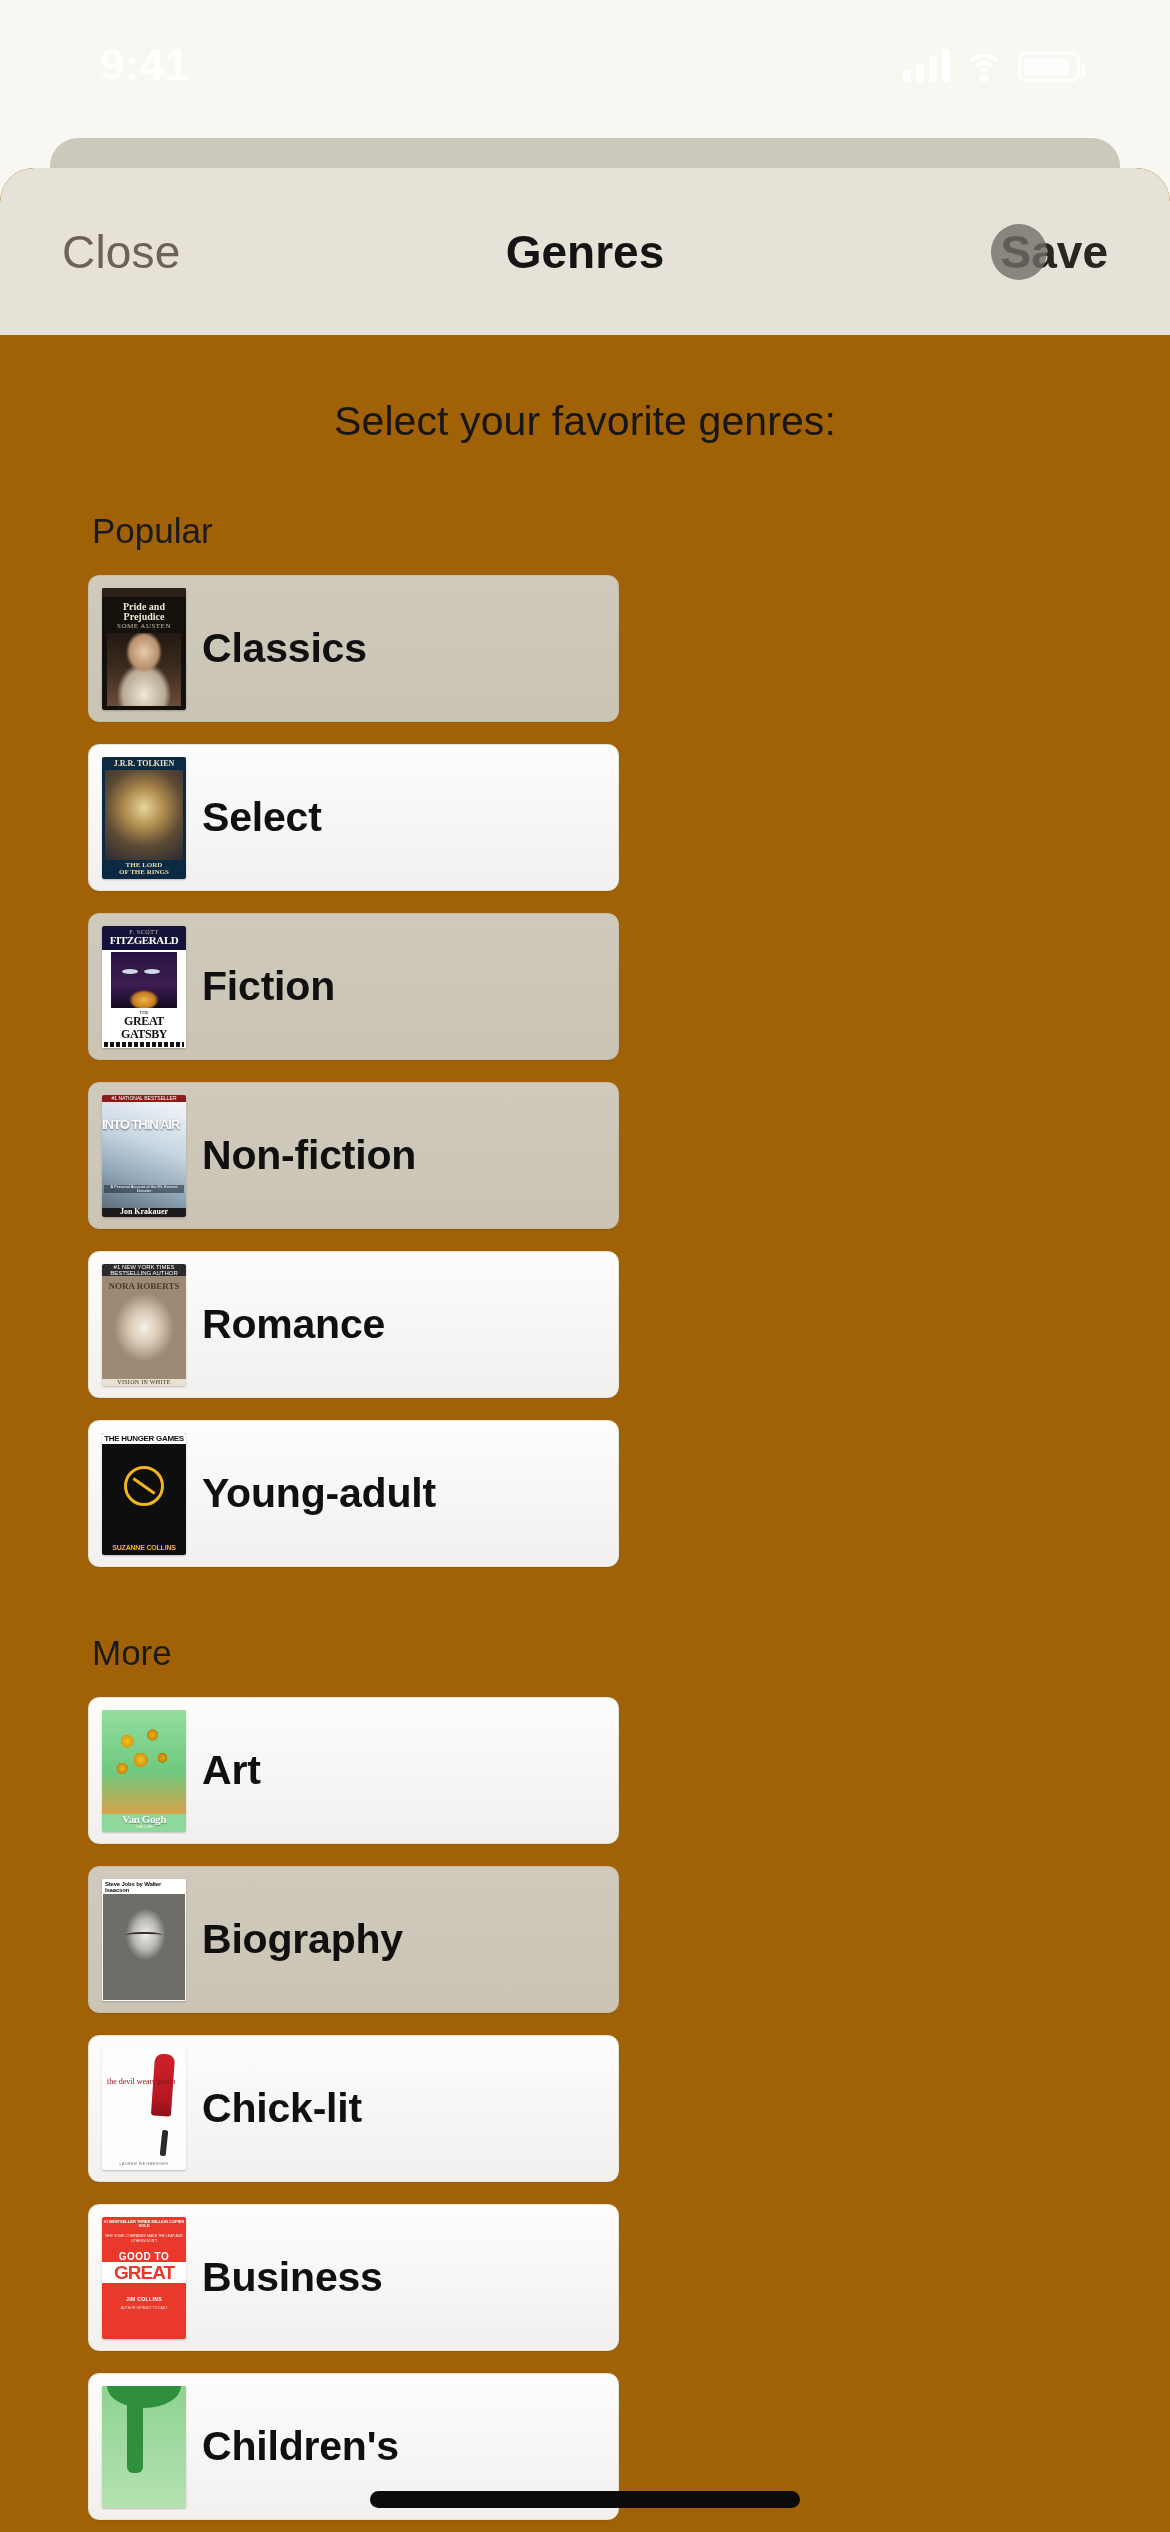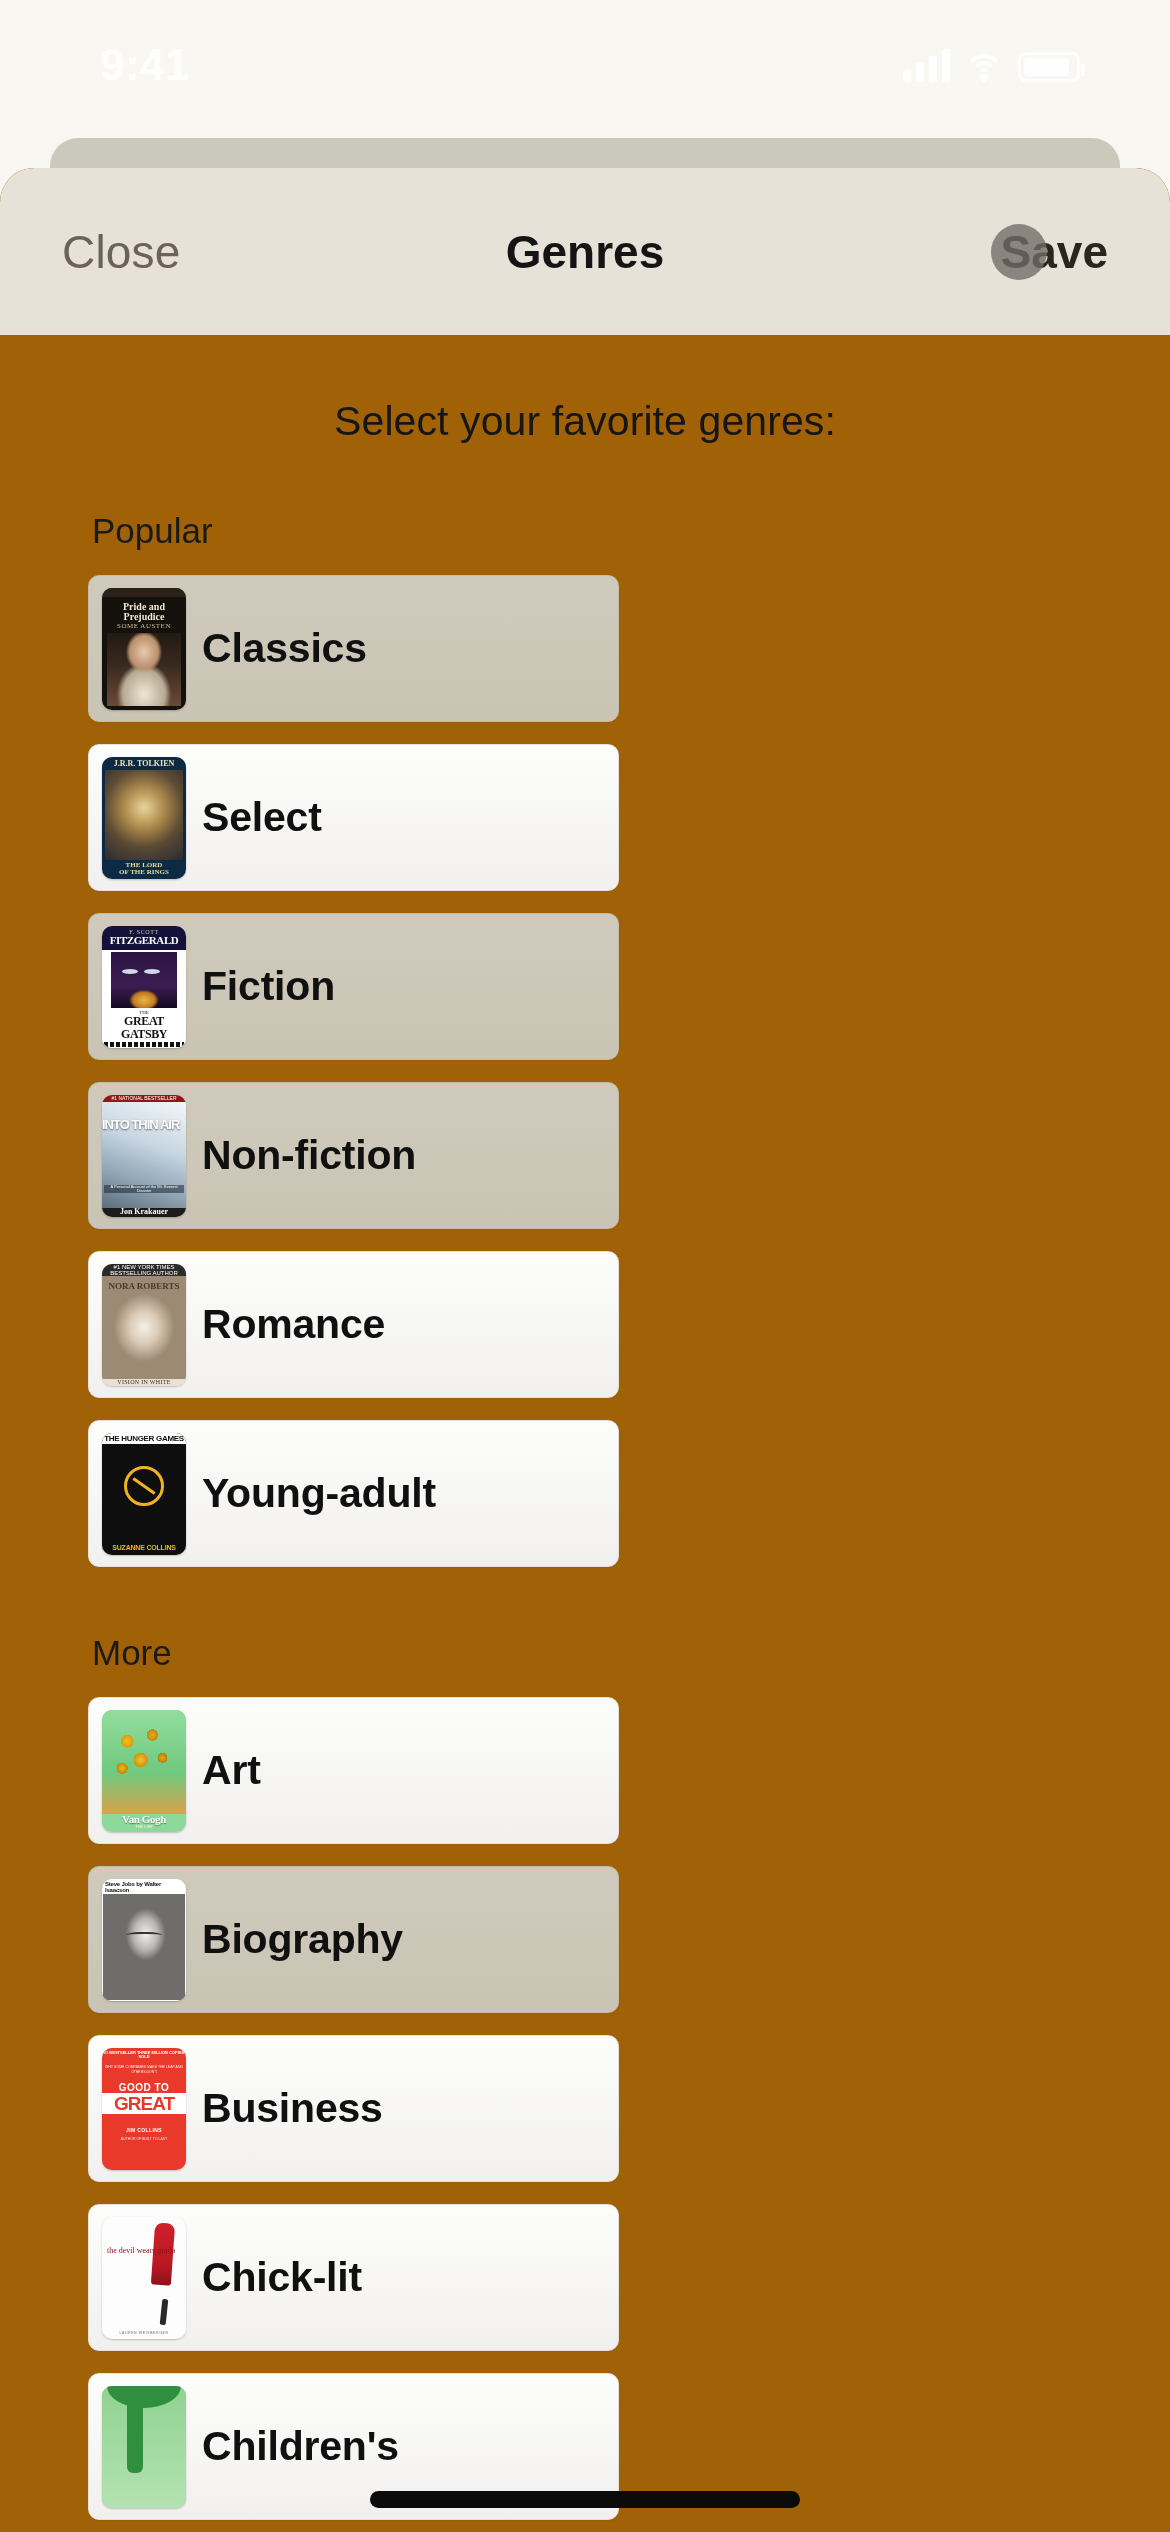--- a/index.html
+++ b/index.html
@@ -87,21 +87,21 @@
     padding:0 0 0 13px;
     box-shadow:0 1px 2px rgba(0,0,0,0.05);
     overflow:hidden;
   }
   .card.selected {
     background:linear-gradient(180deg,#cfcabb 0%,#c9c4b4 100%);
     border-color:#c3bdab;
   }
   .cover {
     width:84px; height:122px; flex:0 0 84px;
-    border-radius:10px; overflow:hidden;
+    border-radius:2px; overflow:hidden;
     box-shadow:0 1px 2px rgba(0,0,0,.22);
     position:relative;
     background:#ddd;
     font-size:7px; line-height:1.05;
     color:#fff;
   }
   .cover .cv { position:absolute; inset:0; display:flex; flex-direction:column; }
   .card-label {
     font-size:41px; color:#101010; font-weight:600;
     margin-left:16px; white-space:nowrap; letter-spacing:-0.2px;
@@ -338,44 +338,44 @@
               <div class="cover">
                 <div class="cv c-jobs">
                   <div class="t1">Steve Jobs by Walter Isaacson</div>
                   <div class="art"></div>
                 </div>
               </div>
               <div class="card-label">Biography</div>
             </div>
             <div class="card">
               <div class="cover">
+                <div class="cv c-prada">
+                  <div class="art">
+                    <div class="t1">the devil wears prada</div>
+                  </div>
+                  <div class="t2">LAUREN WEISBERGER</div>
+                </div>
+              </div>
+              <div class="card-label">Chick-lit</div>
+            </div>
+            <div class="card">
+              <div class="cover">
                 <div class="cv c-great">
                   <div class="t1">#1 BESTSELLER THREE MILLION COPIES SOLD</div>
                   <div class="t2">WHY SOME COMPANIES MAKE THE LEAP AND OTHERS DON'T</div>
                   <div class="t3">GOOD TO</div>
                   <div class="t4">GREAT</div>
                   <div class="t5">JIM COLLINS</div>
                   <div class="t6">AUTHOR OF BUILT TO LAST</div>
                 </div>
               </div>
               <div class="card-label">Business</div>
             </div>
             <div class="card">
               <div class="cover">
-                <div class="cv c-prada">
-                  <div class="art">
-                    <div class="t1">the devil wears prada</div>
-                  </div>
-                  <div class="t2">LAUREN WEISBERGER</div>
-                </div>
-              </div>
-              <div class="card-label">Chick-lit</div>
-            </div>
-            <div class="card">
-              <div class="cover">
                 <div class="cv c-kids">
                   <div class="art"></div>
                 </div>
               </div>
               <div class="card-label">Children's</div>
             </div>
           </div>
         </div>
     </div>
   </div>

